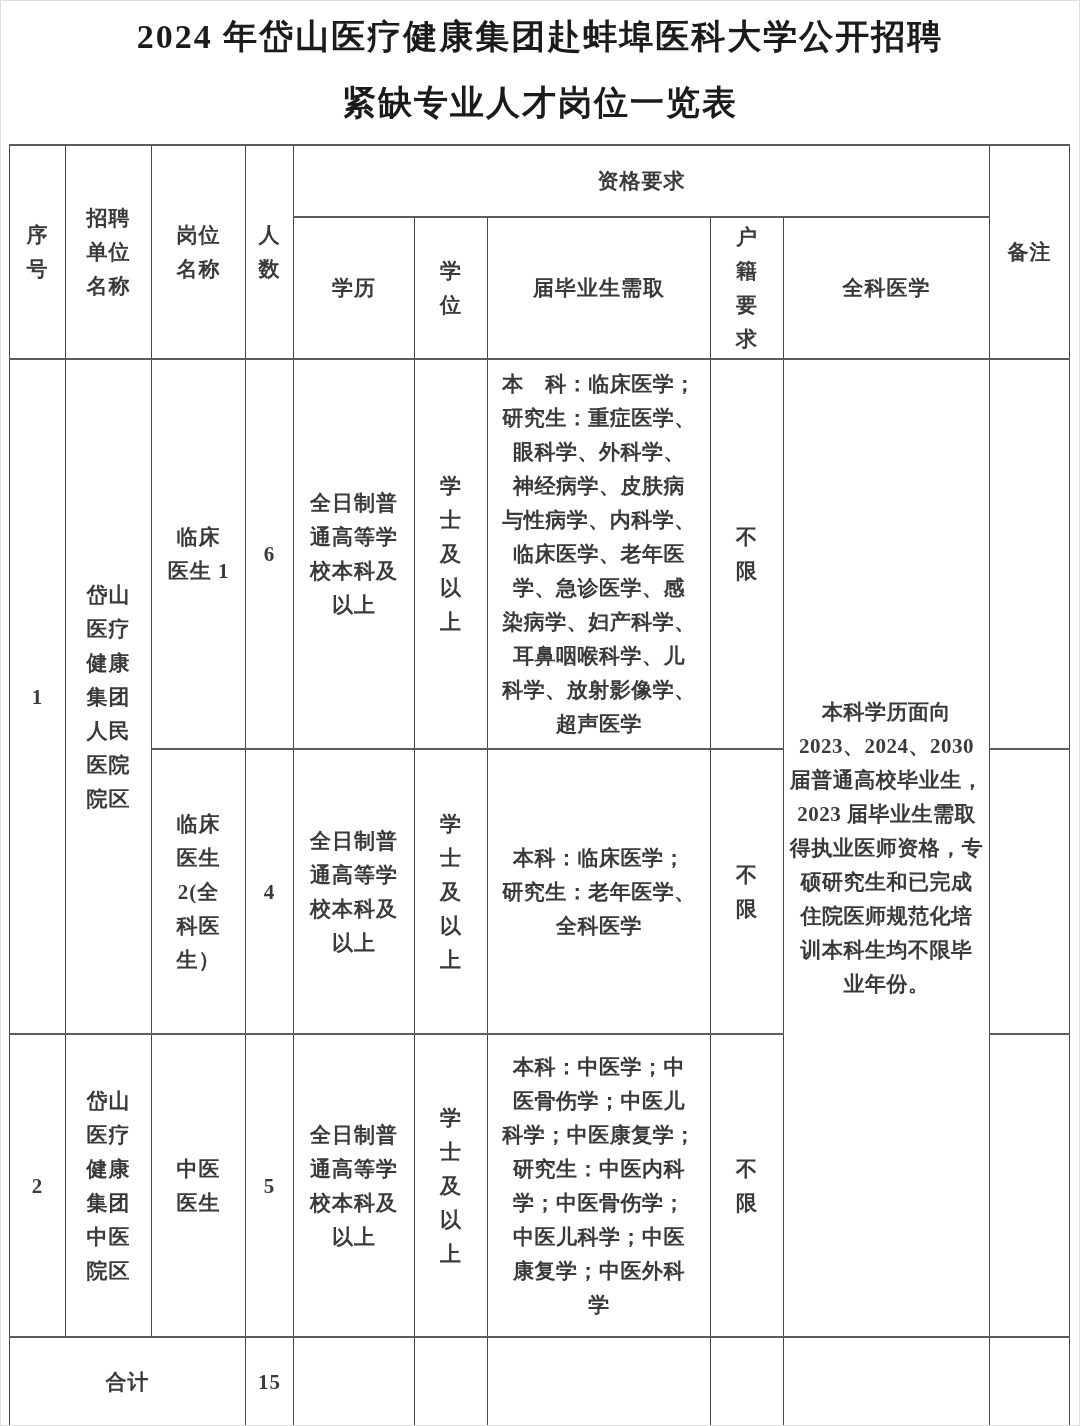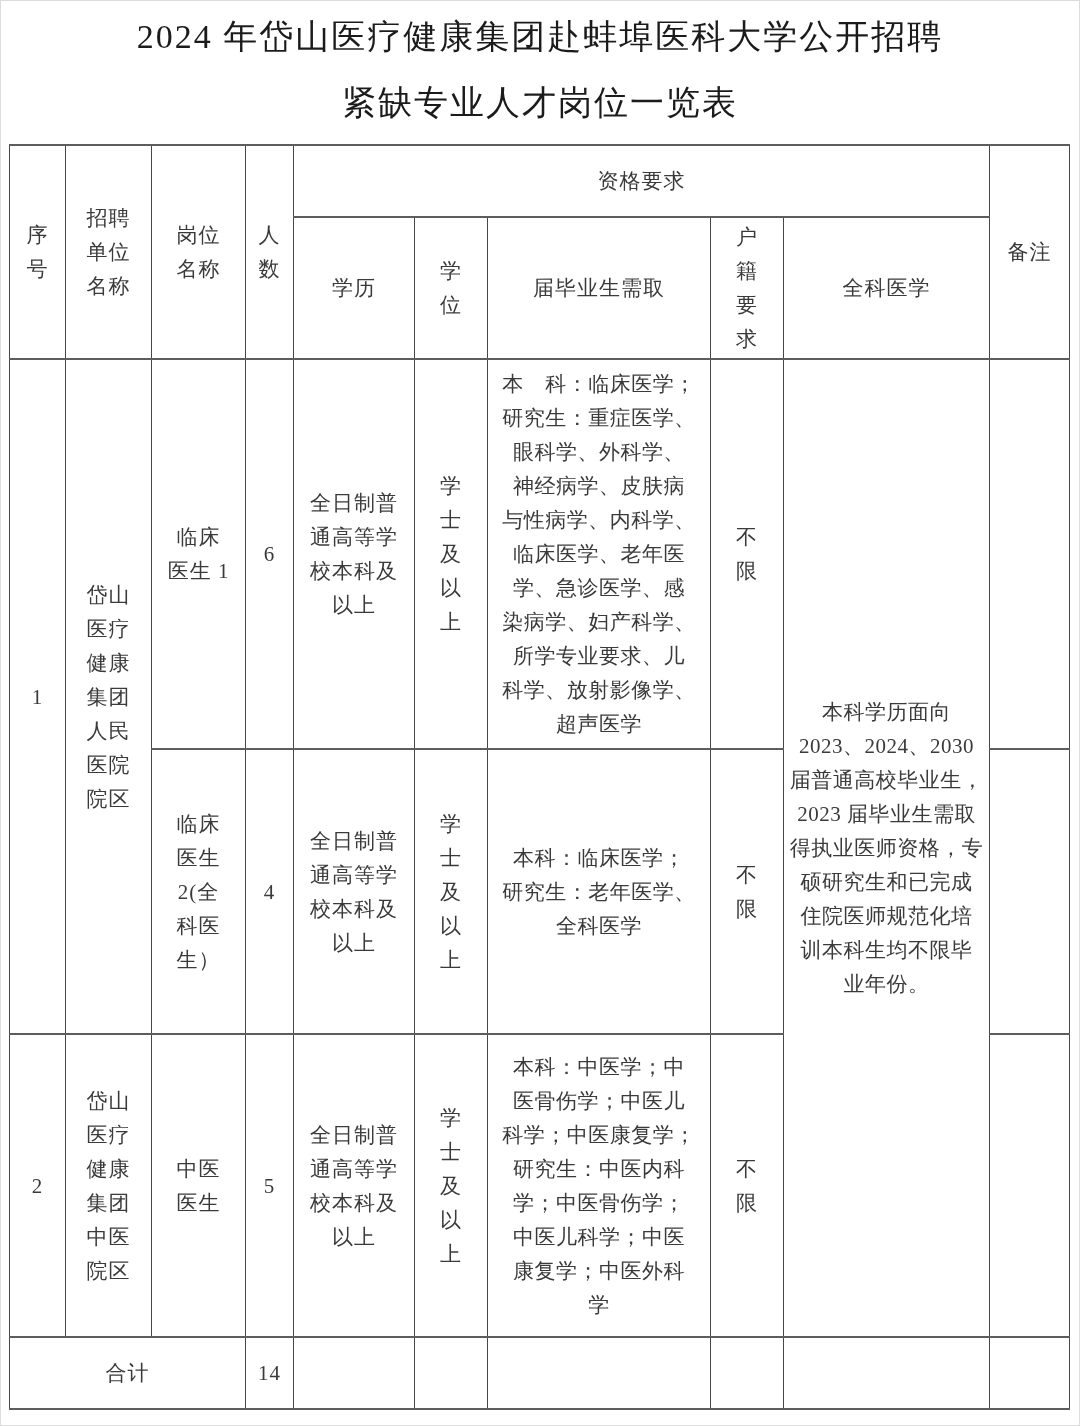--- a/index.html
+++ b/index.html
@@ -10,21 +10,21 @@
     height: 1426px;
     background: #ffffff;
     border: 1px solid #dcdcdc;
     font-family: "Liberation Serif", "DejaVu Serif", serif;
     color: #3a3a3a;
     overflow: hidden;
   }
   .titles {
     padding-top: 12px;
     text-align: center;
-    font-weight: normal;
+    font-weight: bold;
     color: #1b1b1b;
   }
   .title-line {
     font-size: 34px;
     line-height: 48px;
     letter-spacing: 2px;
     white-space: nowrap;
   }
   .title-line.second { margin-top: 18px; }
 
@@ -32,41 +32,41 @@
     border-collapse: collapse;
     table-layout: fixed;
     width: 1060px;
     margin: 17px 0 0 8px;
   }
   .doc th, .doc td {
     border-left: 1px solid #474747;
     border-right: 1px solid #474747;
     border-top: 2px solid #5d5d5d;
     border-bottom: 2px solid #5d5d5d;
-    font-weight: normal;
+    font-weight: bold;
     font-size: 21px;
     color: #3a3a3a;
     text-align: center;
     vertical-align: middle;
     white-space: pre-line;
     line-height: 34px;
     letter-spacing: 1px;
     padding: 2px 3px;
     overflow: hidden;
   }
   .doc .para {
     letter-spacing: 0.5px;
     padding: 2px 1px;
   }
   tr.h-top   { height: 72px; }
   tr.h-sub   { height: 140px; }
   tr.row-1   { height: 390px; }
   tr.row-2   { height: 285px; }
   tr.row-3   { height: 303px; }
-  tr.row-sum { height: 72px; }
+  tr.row-sum { height: 90px; }
 </style>
 </head>
 <body>
 
 <div class="page">
 
   <div class="titles">
     <div class="title-line">2024 年岱山医疗健康集团赴蚌埠医科大学公开招聘</div>
     <div class="title-line second">紧缺专业人才岗位一览表</div>
   </div>
@@ -133,21 +133,21 @@
 以
 上</td>
         <td class="para">本　科：临床医学；
 研究生：重症医学、
 眼科学、外科学、
 神经病学、皮肤病
 与性病学、内科学、
 临床医学、老年医
 学、急诊医学、感
 染病学、妇产科学、
-所学专业要求、儿
+耳鼻咽喉科学、儿
 科学、放射影像学、
 超声医学</td>
         <td>不
 限</td>
         <td rowspan="3" class="para">本科学历面向
 2023、2024、2030
 届普通高校毕业生，
 2023 届毕业生需取
 得执业医师资格，专
 硕研究生和已完成
@@ -206,21 +206,21 @@
 学；中医骨伤学；
 中医儿科学；中医
 康复学；中医外科
 学</td>
         <td>不
 限</td>
         <td></td>
       </tr>
       <tr class="row-sum">
         <td colspan="3">合计</td>
-        <td>14</td>
+        <td>15</td>
         <td></td>
         <td></td>
         <td></td>
         <td></td>
         <td></td>
         <td></td>
       </tr>
     </tbody>
   </table>
 

